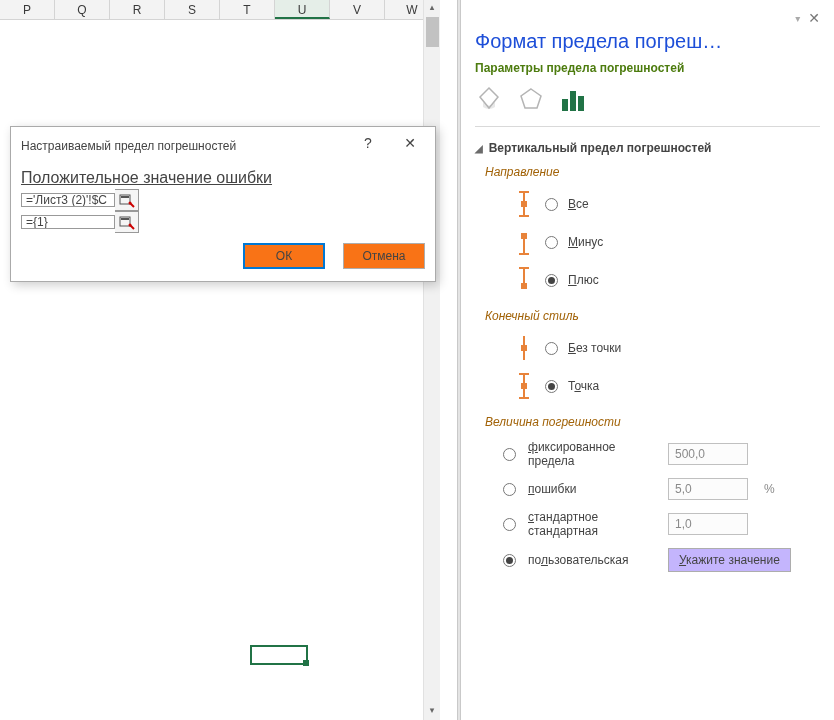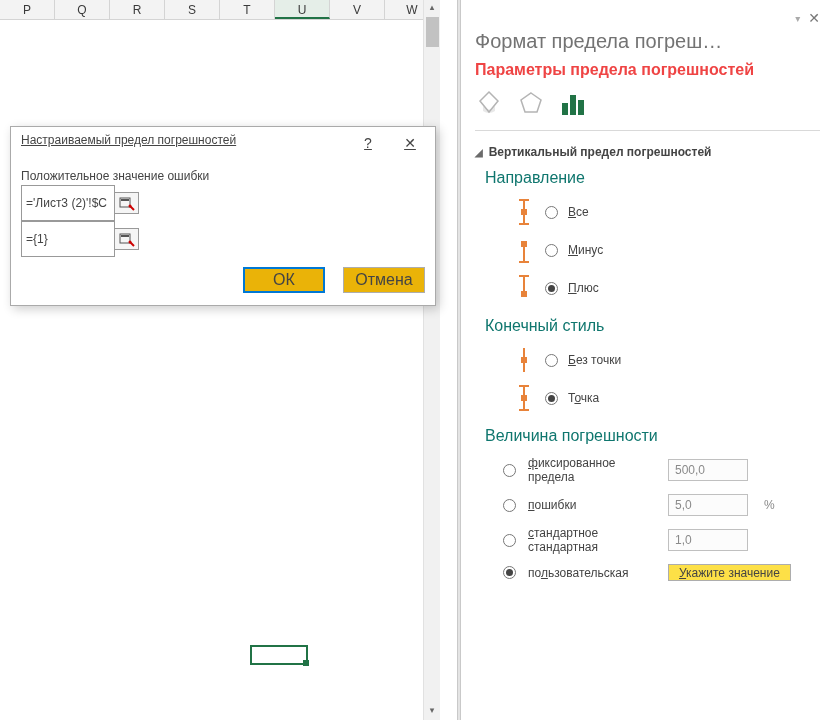--- a/index.html
+++ b/index.html
@@ -13,67 +13,67 @@
 .active-cell { position: absolute; left: 250px; top: 645px; width: 58px; height: 20px; border: 2px solid #217346; }
 .active-cell::after { content: ""; position: absolute; right: -3px; bottom: -3px; width: 6px; height: 6px; background: #217346; }
 
 
 .sheet-scroll { position: absolute; right: 0; top: 0; width: 17px; height: 100%; background: #f1f1f1; border-left: 1px solid #e1e1e1; }
 .sheet-scroll .up, .sheet-scroll .down { height: 17px; text-align: center; line-height: 15px; font-size: 9px; color: #666; }
 .sheet-scroll .thumb { position: absolute; top: 17px; left: 2px; width: 13px; height: 30px; background: #c2c2c2; }
 
 
 .dialog { position: absolute; left: 10px; top: 126px; width: 426px; background: #fff; border: 1px solid #aaa; box-shadow: 3px 3px 10px rgba(0,0,0,0.2); }
-.titlebar { display: flex; align-items: flex-start; padding: 6px 4px 6px 10px; text-decoration: underline; }
+.titlebar { display: flex; align-items: flex-end; padding: 6px 4px 6px 10px; }
 .titlebar-title { flex: 1; font-size: 12px; }
 .titlebar-btn { width: 42px; text-align: center; font-size: 14px; color: #444; line-height: 20px; }
 .dlg-body { padding: 6px 10px 12px; }
-.dlg-label { font-size: 12px; margin-top: 4px; margin-bottom: 2px; }
+.dlg-label { font-size: 16px; margin-top: 4px; margin-bottom: 2px; text-decoration: underline; }
 .dlg-row { display: flex; align-items: center; gap: 0; }
-.dlg-input { width: 94px; height: 36px; border: 1px solid #999; padding: 0 4px; font-size: 12px; background: #fff; }
+.dlg-input { width: 94px; height: 14px; border: 1px solid #999; padding: 0 4px; font-size: 12px; background: #fff; }
 .range-btn { width: 24px; height: 22px; border: 1px solid #999; border-left: none; background: #f5f5f5; display: flex; align-items: center; justify-content: center; }
 .range-btn svg { width: 16px; height: 16px; }
 .dlg-buttons { display: flex; justify-content: flex-end; gap: 18px; padding: 10px 0 0; }
-.btn { min-width: 82px; height: 26px; border: 1px solid #adadad; background: #eab308; font-size: 16px; }
+.btn { min-width: 82px; height: 26px; border: 1px solid #adadad; background: #f97316; font-size: 12px; }
 .btn.default { border: 1px solid #0078d4; box-shadow: inset 0 0 0 1px #0078d4; }
 
 
 .vdiv { position: absolute; left: 457px; top: 0; width: 4px; height: 720px; background: #e4e4e4; border-left: 1px solid #c9c9c9; border-right: 1px solid #c9c9c9; }
 
 
 .pane { position: absolute; left: 461px; top: 0; right: 0; bottom: 0; padding: 10px 14px 10px 14px; background: #fff; }
 .pane-top { display: flex; justify-content: flex-end; align-items: center; gap: 8px; color: #777; }
 .pane-top span { font-size: 12px; }
-.pane-title { font-size: 20px; color: #737373; margin-top: 4px; white-space: nowrap; overflow: hidden; text-overflow: ellipsis; }
-.pane-subtitle { font-size: 16px; color: #ef4444; font-weight: 600; margin-top: 8px; margin-bottom: 10px; }
+.pane-title { font-size: 20px; color: #1d4ed8; margin-top: 4px; white-space: nowrap; overflow: hidden; text-overflow: ellipsis; }
+.pane-subtitle { font-size: 12px; color: #4d7c0f; font-weight: 600; margin-top: 8px; margin-bottom: 10px; }
 .pane-tabs { display: flex; gap: 14px; align-items: flex-end; border-bottom: 1px solid #d9d9d9; padding-bottom: 10px; margin-bottom: 14px; }
 .pane-tab svg { width: 28px; height: 28px; }
 .pane-tab { opacity: 0.55; }
 .pane-tab.active { opacity: 1; }
 
 .section-h { display: flex; align-items: center; gap: 6px; color: #217346; font-weight: 600; font-size: 12px; margin-bottom: 10px; }
 .section-h .tri { font-size: 10px; color: #6b6b6b; }
 
-.group-label { color: #0f766e; margin: 10px 0 6px 10px; font-size: 16px; }
+.group-label { color: #a16207; margin: 10px 0 6px 10px; font-size: 12px; font-style: italic; }
 
 .opt-row { display: flex; align-items: center; gap: 10px; padding: 5px 0 5px 38px; }
 .opt-row .iconcell { width: 22px; display: flex; justify-content: center; }
 .opt-row .iconcell svg { width: 16px; height: 28px; }
 .radio { width: 13px; height: 13px; border: 1px solid #777; border-radius: 50%; position: relative; flex: 0 0 13px; }
 .radio.checked::after { content: ""; position: absolute; left: 2px; top: 2px; width: 7px; height: 7px; border-radius: 50%; background: #444; }
 .opt-label { position: relative; }
 .opt-label .ul { text-decoration: underline; }
 
 .amt-row { display: flex; align-items: center; gap: 10px; padding: 5px 0 5px 28px; }
 .amt-row .radio { margin-right: 2px; }
 .amt-label { width: 130px; }
 .amt-input { width: 80px; height: 22px; border: 1px solid #c0c0c0; background: #fcfcfc; padding: 0 6px; color: #8a8a8a; }
 .amt-suffix { color: #8a8a8a; margin-left: 6px; }
 
-.specify-btn { height: 17px; padding: 0 10px; border: 1px solid #adadad; background: #fde047; }
+.specify-btn { height: 24px; padding: 0 10px; border: 1px solid #adadad; background: #c4b5fd; }
 .specify-btn span { text-decoration: underline; display: inline; }
 .specify-btn .nu { text-decoration: none; display: inline; }
 </style>
 </head>
 <body>
 
 <div class="sheet">
   <div class="col-headers" id="col-headers">
       <div class="col-h">P</div>
       <div class="col-h">Q</div>

